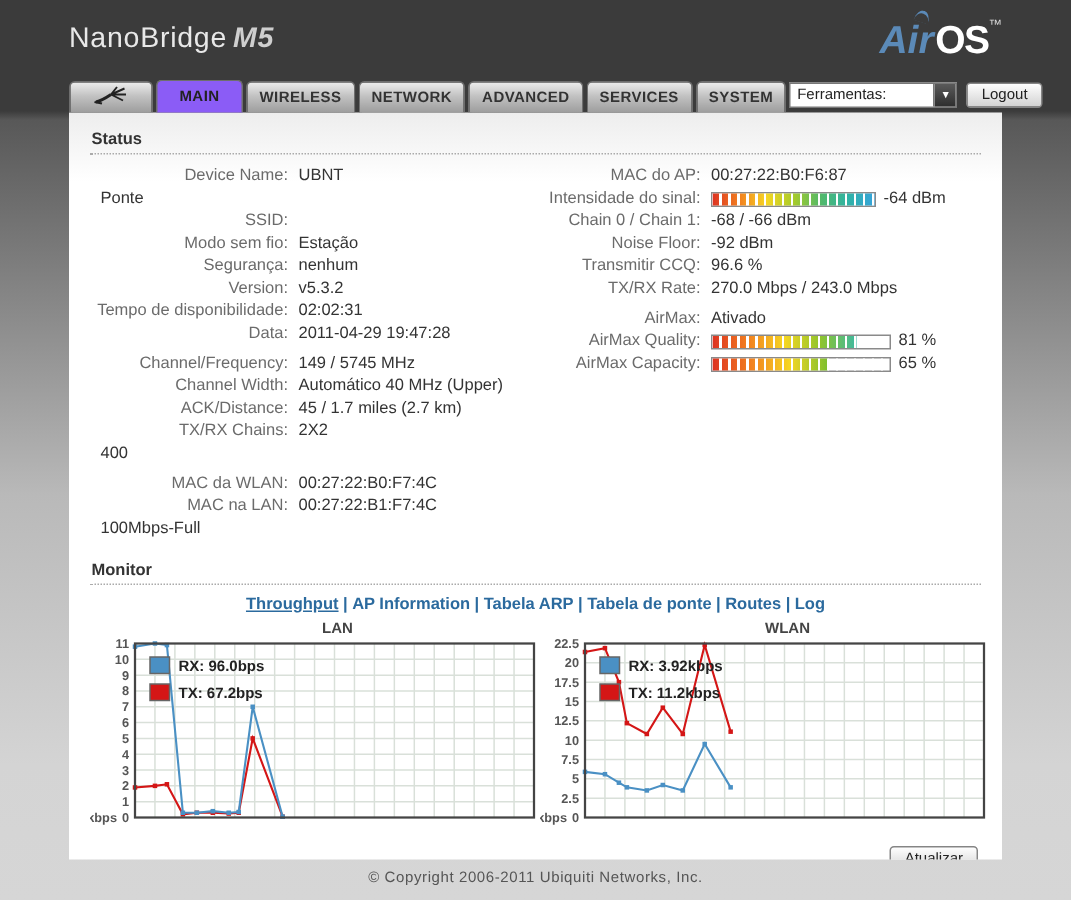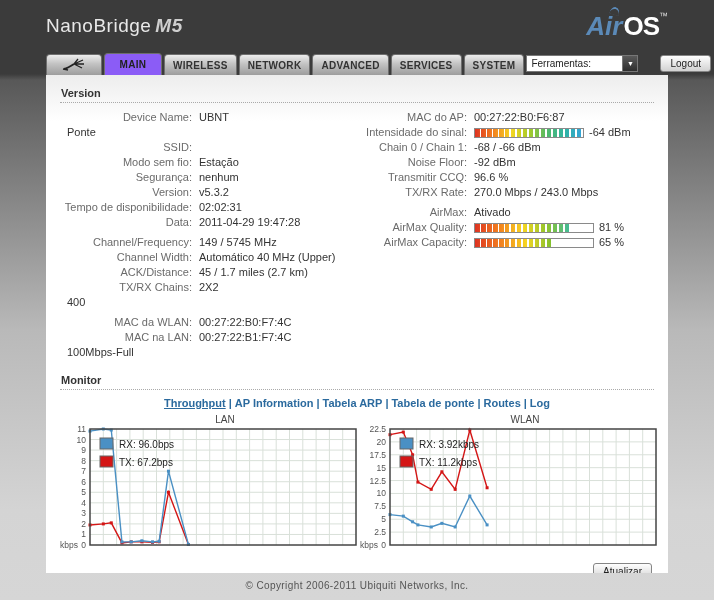--- a/index.html
+++ b/index.html
@@ -26,21 +26,21 @@
   .tabbar { display:flex; align-items:flex-end; }
   .tab {
     height:21px; min-width:58px; padding:0 8px; margin-right:2px;
     display:flex; align-items:center; justify-content:center;
     background:linear-gradient(180deg,#ececec 0,#c2c2c2 45%,#9d9d9d 100%);
     border:1px solid #6e6e6e; border-bottom:none; border-radius:4px 4px 0 0;
     font-size:10px; font-weight:bold; color:#333; cursor:pointer; letter-spacing:0.3px;
   }
   .tab.active { background:#8b5cf6; height:22px; color:#222; }
   .tab.logo-tab { min-width:56px; }
-  .header-controls { display:flex; align-items:center; gap:22px; padding-bottom:3px; }
+  .header-controls { display:flex; align-items:center; gap:6px; padding-bottom:3px; }
   .select { width:112px; height:17px; background:#fff; border:1px solid #777; display:flex; align-items:center; justify-content:space-between; font-size:10px; color:#222; padding-left:4px; cursor:pointer; }
   .select .arrow-btn { width:15px; height:15px; background:linear-gradient(180deg,#5a5a5a,#2e2e2e); color:#fff; font-size:7px; display:flex; align-items:center; justify-content:center; border-left:1px solid #777; }
   .btn { font-family:"Liberation Sans",sans-serif; font-size:10px; color:#222; padding:1px 9px; height:17px;
     background:linear-gradient(180deg,#fefefe,#d2d2d2); border:1px solid #858585; border-radius:3px; cursor:pointer; }
 
   
   .panel { width:622px; margin:0 auto; background:linear-gradient(180deg,#ededed 0,#ffffff 46px); height:498px; overflow:hidden; padding:10px 14px 0; }
   .section-title { font-size:11px; font-weight:bold; color:#333; padding:2px 1px 3px; border-bottom:1px dotted #aaa; }
 
   .status-cols { display:flex; padding-top:7px; }
@@ -57,21 +57,21 @@
     background:repeating-linear-gradient(90deg, rgba(255,255,255,0) 0 4.5px, #fff 4.5px 6px); }
   .meter + .sval { margin-left:5px; }
 
   .monitor-title { margin-top:12px; }
   .mon-links { text-align:center; font-size:11px; font-weight:bold; color:#2b6a9e; margin:7px 0 3px; }
   .mon-links a { color:#2b6a9e; text-decoration:none; cursor:pointer; }
   .mon-links a.active { text-decoration:underline; }
   .mon-links .sep { color:#2b6a9e; margin:0 3px; }
 
   .charts { display:flex; justify-content:space-between; }
-  .chart { width:300px; }
+  .chart { width:300px;font-weight:bold; }
   .chart-title { text-align:center; font-size:10px; color:#444; padding-left:30px; margin:2px 0 1px; }
   .refresh-row { text-align:right; padding:7px 2px 8px; }
 
   .footer { text-align:center; font-size:10px; color:#555; padding-top:7px; letter-spacing:0.4px; }
 </style>
 </head>
 <body>
 
 <div class="container">
   <div class="header-inner">
@@ -105,21 +105,21 @@
       <div class="select">
         <span>Ferramentas:</span>
         <span class="arrow-btn">▼</span>
       </div>
       <button class="btn">Logout</button>
     </div>
   </div>
 </div>
 
 <div class="panel">
-  <div class="section-title">Version</div>
+  <div class="section-title">Status</div>
   <div class="status-cols">
     <div class="col col-left" id="status-left">
         <div class="srow">
           <span class="slbl">Device Name:</span>
           <span class="sval">UBNT</span>
         </div>
         <div class="srow">
           <span class="sval">Ponte</span>
         </div>
         <div class="srow">

